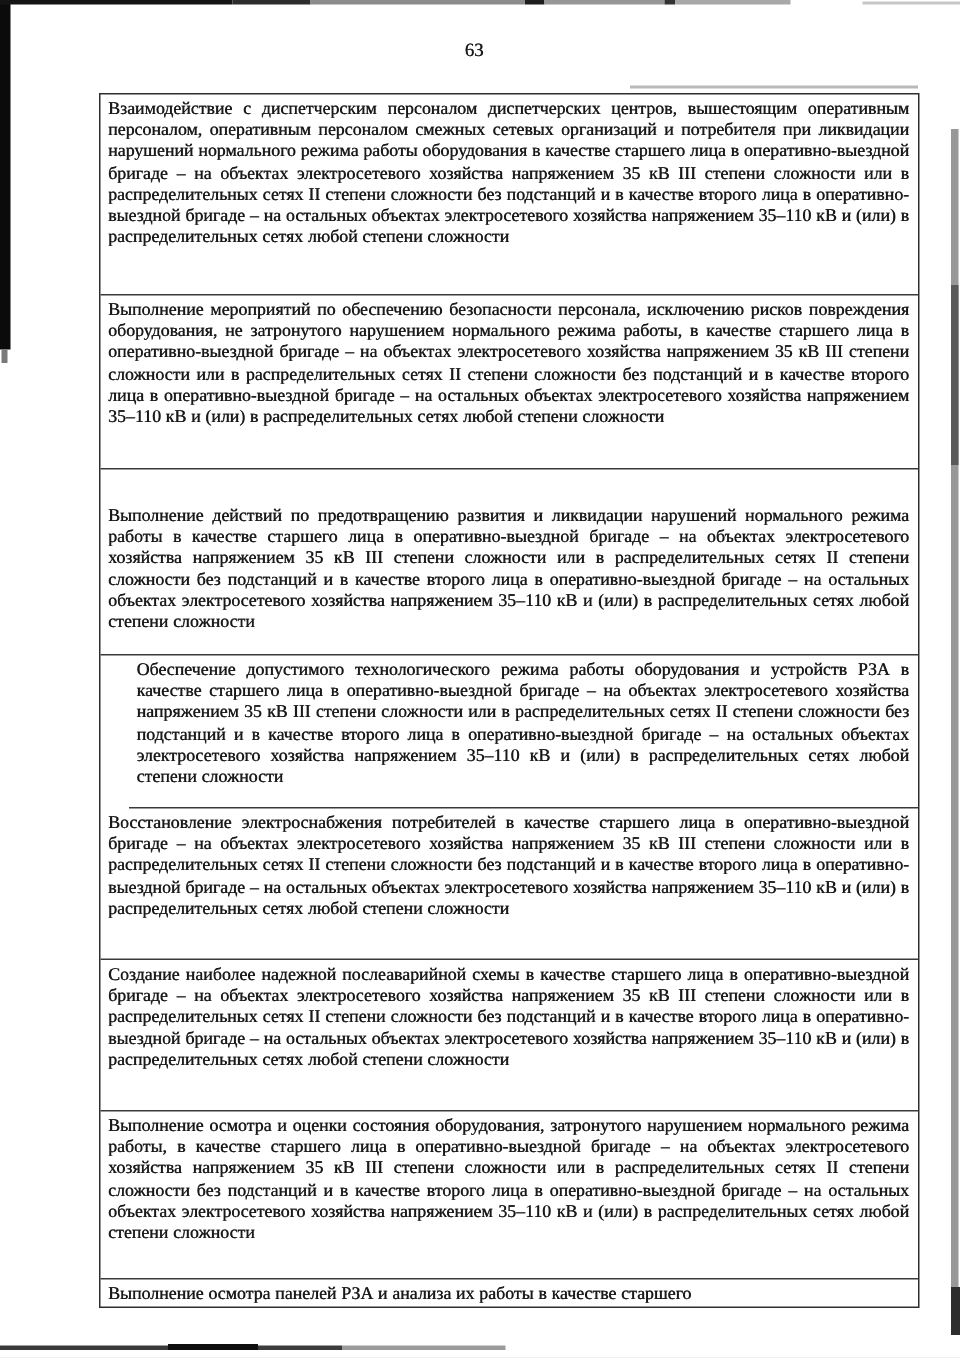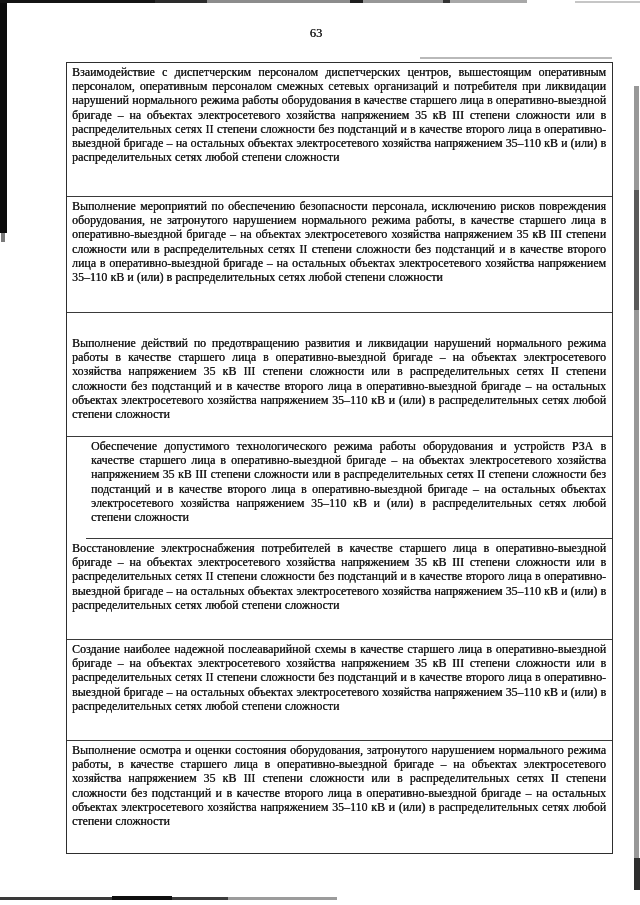--- a/index.html
+++ b/index.html
@@ -104,16 +104,17 @@
 
   <div class="doc-table">
     <div class="col-right">
       <div class="cell r1">Взаимодействие с диспетчерским персоналом диспетчерских центров, вышестоящим оперативным персоналом, оперативным персоналом смежных сетевых организаций и потребителя при ликвидации нарушений нормального режима работы оборудования в качестве старшего лица в оперативно-выездной бригаде – на объектах электросетевого хозяйства напряжением 35&nbsp;кВ III&nbsp;степени сложности или в распределительных сетях II&nbsp;степени сложности без подстанций и в качестве второго лица в оперативно-выездной бригаде – на остальных объектах электросетевого хозяйства напряжением 35–110&nbsp;кВ и (или) в распределительных сетях любой степени сложности</div>
       <div class="cell r2">Выполнение мероприятий по обеспечению безопасности персонала, исключению рисков повреждения оборудования, не затронутого нарушением нормального режима работы, в качестве старшего лица в оперативно-выездной бригаде – на объектах электросетевого хозяйства напряжением 35&nbsp;кВ III&nbsp;степени сложности или в распределительных сетях II&nbsp;степени сложности без подстанций и в качестве второго лица в оперативно-выездной бригаде – на остальных объектах электросетевого хозяйства напряжением 35–110&nbsp;кВ и (или) в распределительных сетях любой степени сложности</div>
       <div class="cell r3">Выполнение действий по предотвращению развития и ликвидации нарушений нормального режима работы в качестве старшего лица в оперативно-выездной бригаде – на объектах электросетевого хозяйства напряжением 35&nbsp;кВ III&nbsp;степени сложности или в распределительных сетях II&nbsp;степени сложности без подстанций и в качестве второго лица в оперативно-выездной бригаде – на остальных объектах электросетевого хозяйства напряжением 35–110&nbsp;кВ и (или) в распределительных сетях любой степени сложности</div>
       <div class="cell r4">Обеспечение допустимого технологического режима работы оборудования и устройств РЗА в качестве старшего лица в оперативно-выездной бригаде – на объектах электросетевого хозяйства напряжением 35&nbsp;кВ III&nbsp;степени сложности или в распределительных сетях II&nbsp;степени сложности без подстанций и в качестве второго лица в оперативно-выездной бригаде – на остальных объектах электросетевого хозяйства напряжением 35–110&nbsp;кВ и (или) в распределительных сетях любой степени сложности</div>
       <div class="cell r5">Восстановление электроснабжения потребителей в качестве старшего лица в оперативно-выездной бригаде – на объектах электросетевого хозяйства напряжением 35&nbsp;кВ III&nbsp;степени сложности или в распределительных сетях II&nbsp;степени сложности без подстанций и в качестве второго лица в оперативно-выездной бригаде – на остальных объектах электросетевого хозяйства напряжением 35–110&nbsp;кВ и (или) в распределительных сетях любой степени сложности</div>
       <div class="cell r6">Создание наиболее надежной послеаварийной схемы в качестве старшего лица в оперативно-выездной бригаде – на объектах электросетевого хозяйства напряжением 35&nbsp;кВ III&nbsp;степени сложности или в распределительных сетях II&nbsp;степени сложности без подстанций и в качестве второго лица в оперативно-выездной бригаде – на остальных объектах электросетевого хозяйства напряжением 35–110&nbsp;кВ и (или) в распределительных сетях любой степени сложности</div>
       <div class="cell r7">Выполнение осмотра и оценки состояния оборудования, затронутого нарушением нормального режима работы, в качестве старшего лица в оперативно-выездной бригаде – на объектах электросетевого хозяйства напряжением 35&nbsp;кВ III&nbsp;степени сложности или в распределительных сетях II&nbsp;степени сложности без подстанций и в качестве второго лица в оперативно-выездной бригаде – на остальных объектах электросетевого хозяйства напряжением 35–110&nbsp;кВ и (или) в распределительных сетях любой степени сложности</div>
+      <div class="cell r8">Выполнение осмотра панелей РЗА и анализа их работы в качестве старшего</div>
     </div>
   </div>
 
 </div>
 
 </body></html>

